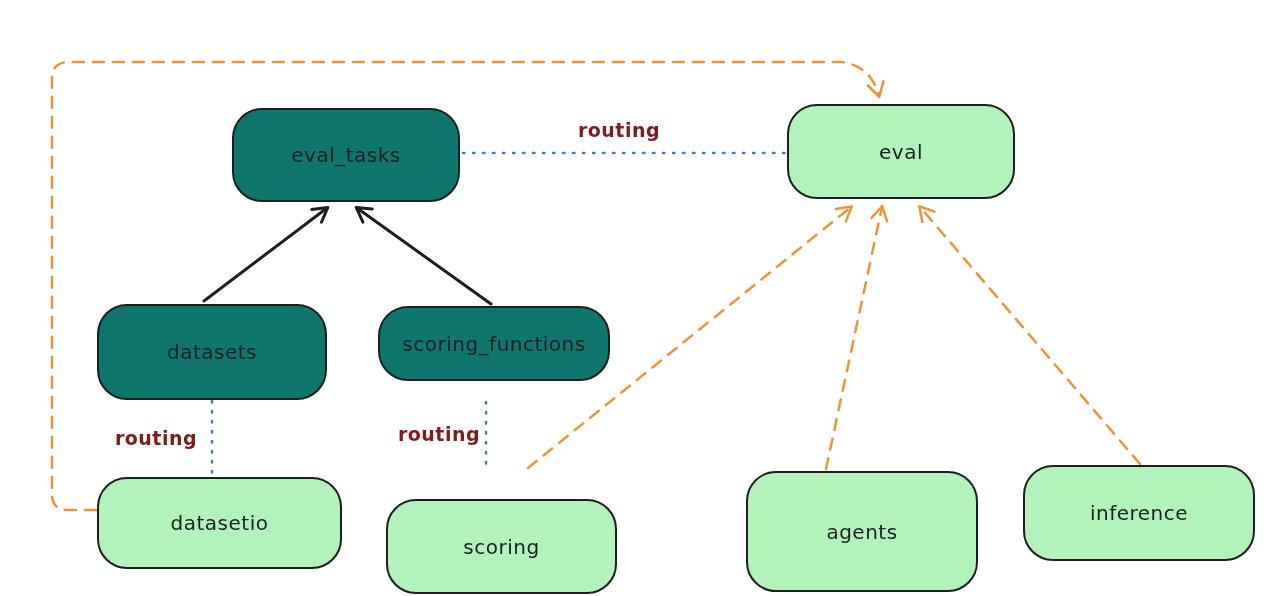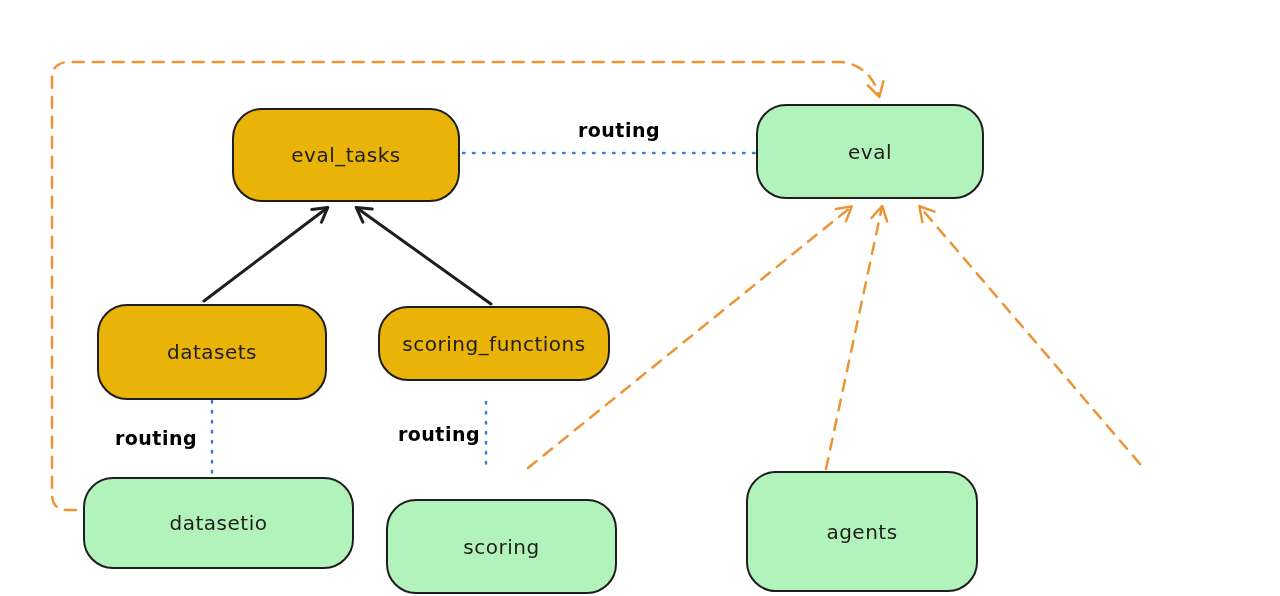--- a/index.html
+++ b/index.html
@@ -22,26 +22,26 @@
     align-items: center;
     justify-content: center;
     border: 2.5px solid #1e1e1e;
     border-radius: 30px;
     box-sizing: border-box;
     font-size: 20px;
     color: #1e1e1e;
     letter-spacing: 0.5px;
     cursor: pointer;
   }
-  .node-blue  { background: #eab308; }
+  .node-blue  { background: #0f766e; }
   .node-green { background: #b2f2bb; }
   .edge-label {
     position: absolute;
     transform: translate(-50%, -50%);
-    color: #000000;
+    color: #7f1d1d;
     font-size: 19px;
     font-weight: bold;
     letter-spacing: 0.5px;
     white-space: nowrap;
   }
 </style>
 </head>
 <body>
 
 <div class="canvas">
@@ -66,42 +66,45 @@
     <path d="M 96 510 L 68 510 Q 52 510 52 494 L 52 78 Q 52 62 70 62 L 842 62 Q 871 66 879 96" fill="none" stroke="#ec9434" stroke-width="2.5" stroke-linecap="round" stroke-linejoin="round" stroke-dasharray="11 9" marker-end="url(#ah-orange)"></path>
     <line x1="528" y1="468" x2="851" y2="207" stroke="#ec9434" stroke-width="2.5" stroke-linecap="round" stroke-dasharray="11 9" marker-end="url(#ah-orange)"></line>
     <line x1="826" y1="469" x2="882" y2="207" stroke="#ec9434" stroke-width="2.5" stroke-linecap="round" stroke-dasharray="11 9" marker-end="url(#ah-orange)"></line>
     <line x1="1140" y1="464" x2="920" y2="207" stroke="#ec9434" stroke-width="2.5" stroke-linecap="round" stroke-dasharray="11 9" marker-end="url(#ah-orange)"></line>
   </svg>
 
   <div class="node node-blue" style="left:232px; top:108px; width:228px; height:94px;">
     <span>eval_tasks</span>
   </div>
 
-  <div class="node node-green" style="left:756px; top:104px; width:228px; height:95px;">
+  <div class="node node-green" style="left:787px; top:104px; width:228px; height:95px;">
     <span>eval</span>
   </div>
 
   <div class="node node-blue" style="left:97px; top:304px; width:230px; height:96px;text-align:center;">
     <span>datasets</span>
   </div>
 
   <div class="node node-blue" style="left:378px; top:306px; width:232px; height:75px;">
     <span>scoring_functions</span>
   </div>
 
-  <div class="node node-green" style="left:83px; top:477px; width:271px; height:92px;">
+  <div class="node node-green" style="left:97px; top:477px; width:245px; height:92px;">
     <span>datasetio</span>
   </div>
 
   <div class="node node-green" style="left:386px; top:471px; width:231px; height:95px;margin-top:28px;">
     <span>scoring</span>
   </div>
 
   <div class="node node-green" style="left:746px; top:471px; width:232px; height:121px;">
     <span>agents</span>
   </div>
 
+  <div class="node node-green" style="left:1023px; top:465px; width:232px; height:96px;">
+    <span>inference</span>
+  </div>
 
   <span class="edge-label" style="left:619px; top:130px;">routing</span>
   <span class="edge-label" style="left:156px; top:438px;">routing</span>
   <span class="edge-label" style="left:439px; top:434px;">routing</span>
 
 </div>
 
 </body></html>

